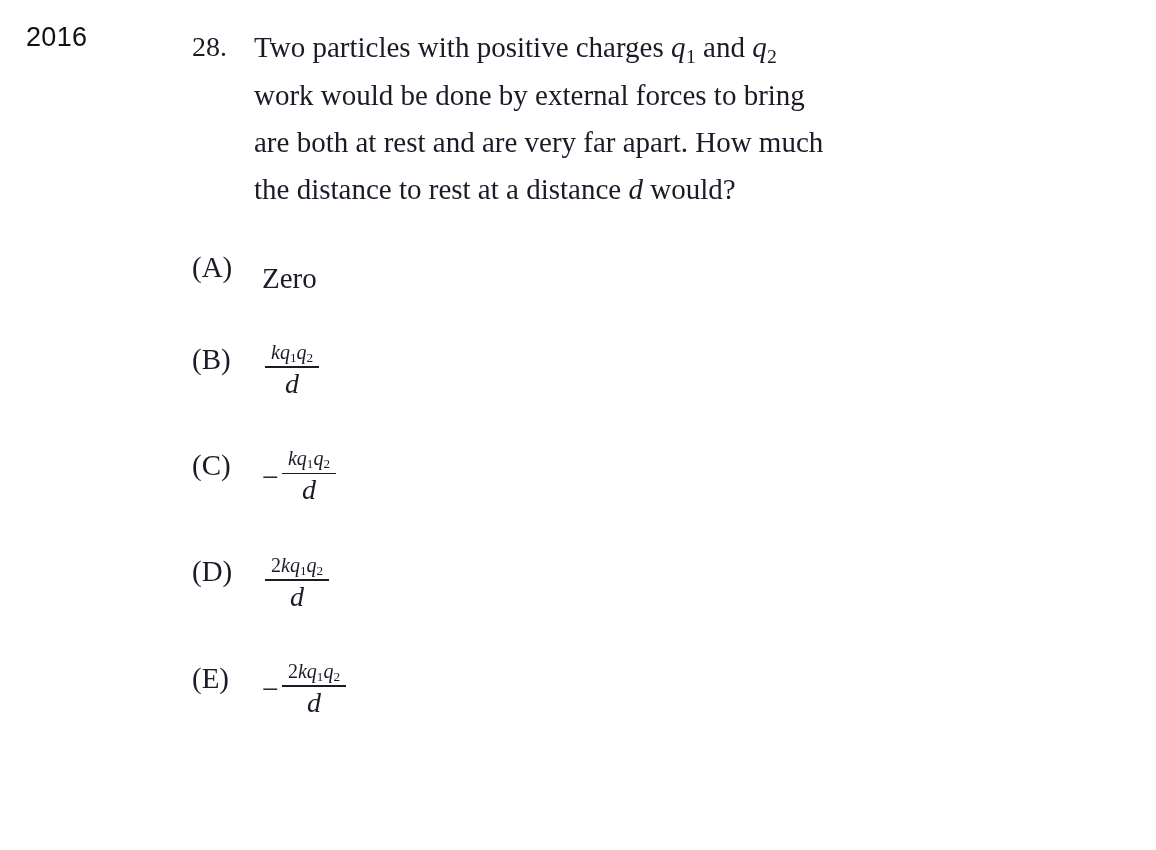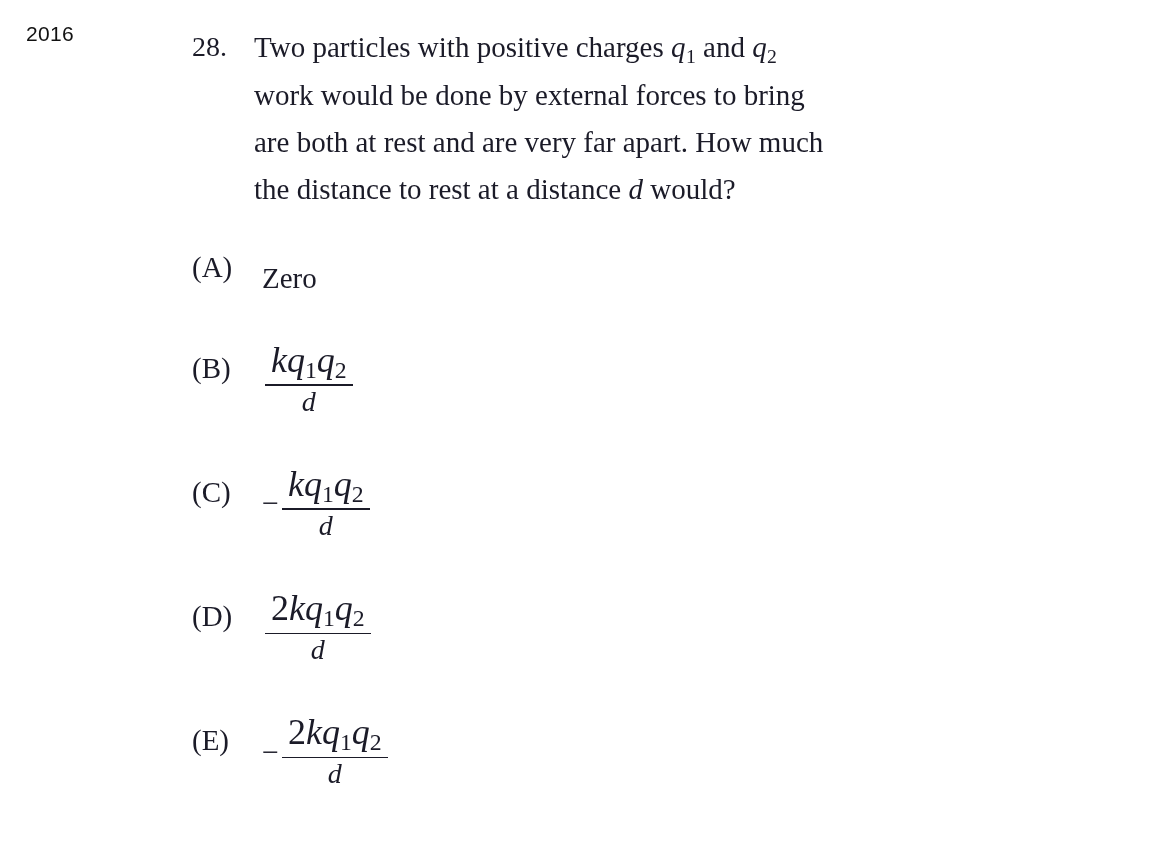--- a/index.html
+++ b/index.html
@@ -14,21 +14,21 @@
     color: #1b1b28;
     overflow: hidden;
     position: relative;
   }
 
   .year-tag {
     position: absolute;
     top: 22px;
     left: 26px;
     font-family: "Liberation Sans", sans-serif;
-    font-size: 21px;
+    font-size: 27px;
     color: #111111;
     letter-spacing: 0.3px;
   }
 
   .question-block {
     position: absolute;
     top: 24px;
     left: 192px;
     width: 950px;
   }
@@ -100,21 +100,21 @@
   .frac {
     display: inline-flex;
     flex-direction: column;
     align-items: center;
     vertical-align: middle;
     font-style: italic;
     line-height: 1.05;
   }
   .frac .num {
     padding: 0 6px 1px 6px;
-    font-size: 36px;
+    font-size: 20px;
     white-space: nowrap;
   }
   .frac .bar {
     width: 100%;
     height: 1.6px;
     background: #1b1b28;
   }
   .frac .den {
     padding: 1px 6px 0 6px;
     font-size: 28px;

